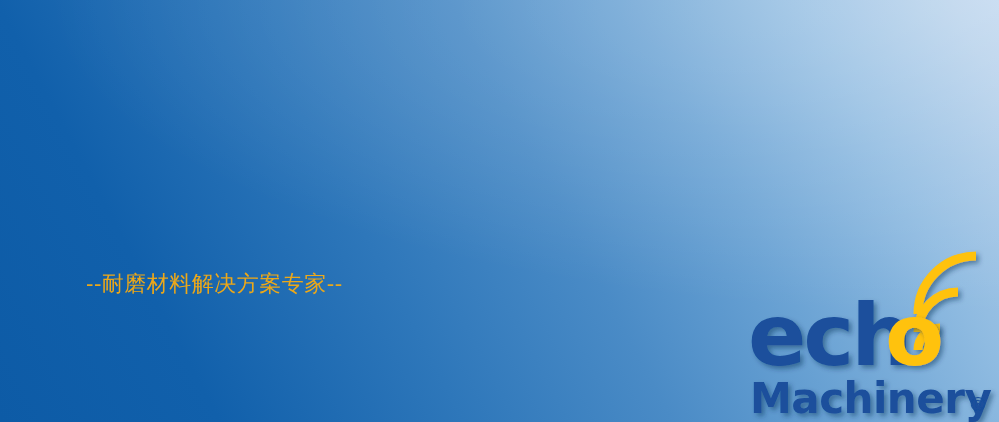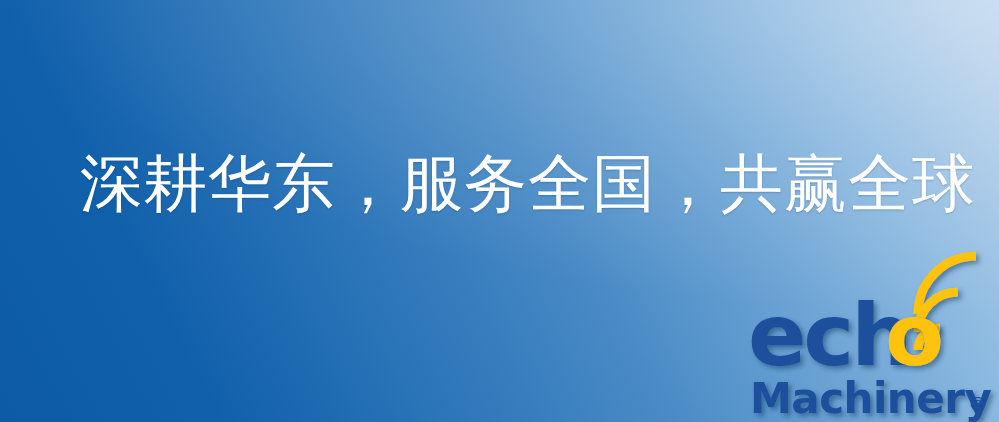--- a/index.html
+++ b/index.html
@@ -113,22 +113,22 @@
     font-family: "DejaVu Sans", "Liberation Sans", sans-serif;
     font-weight: 400;
     font-size: 20px;
   }
 </style>
 </head>
 <body>
 
 <div id="banner">
 
-  <h1 class="headline">深耕华东，服务全国，共赢全球</h1>
 
+  <p class="subtitle">--耐磨材料解决方案专家--</p>
 
   <div class="logo">
     <svg viewBox="0 0 251 130" xmlns="http://www.w3.org/2000/svg">
       <defs>
         <filter id="logoShadow" x="-25%" y="-25%" width="160%" height="160%">
           <feDropShadow dx="3" dy="3" stdDeviation="2.4" flood-color="#062c55" flood-opacity="0.45"></feDropShadow>
         </filter>
       </defs>
 
       <g filter="url(#logoShadow)">

